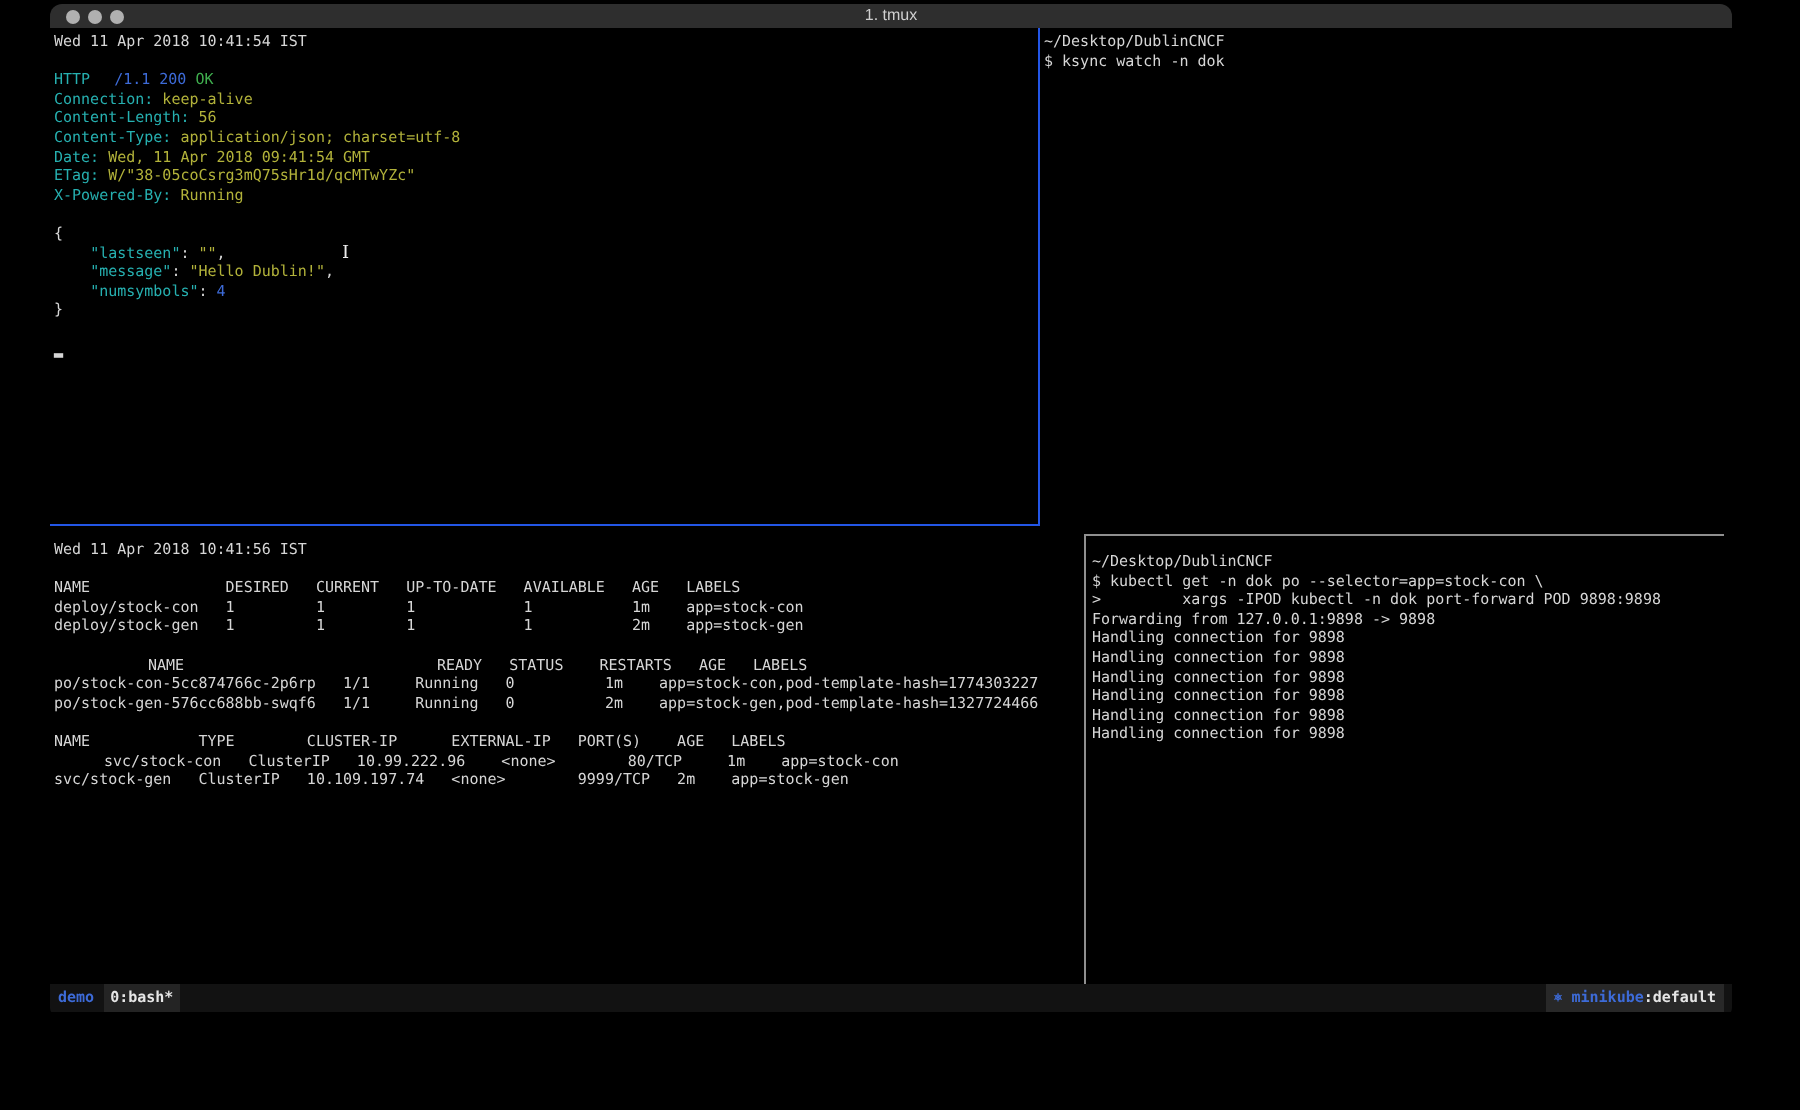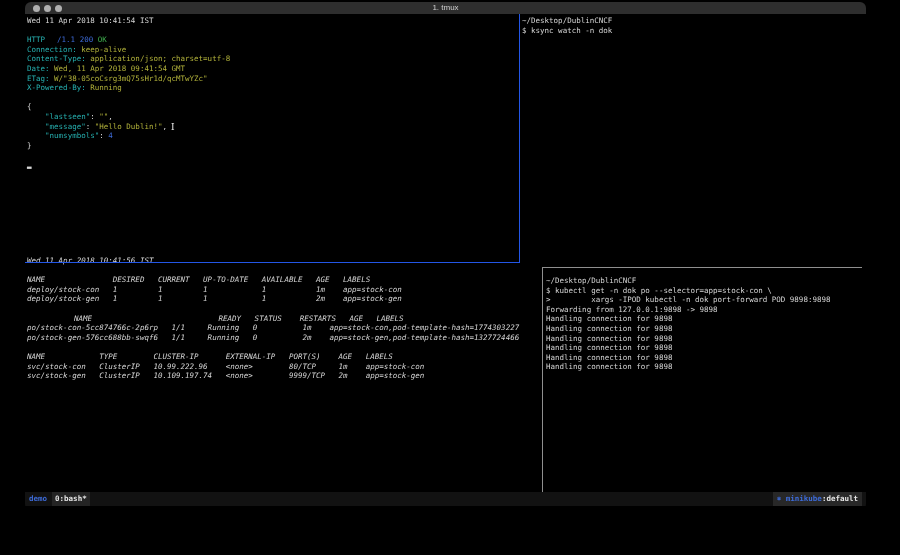--- a/index.html
+++ b/index.html
@@ -15,21 +15,21 @@
   .light { width:7px; height:7px; border-radius:50%; background:var(--trafficlight); display:inline-block; }
   .wintitle { width:100%; text-align:center; font-family:"Liberation Sans", sans-serif;
               font-size:8px; color:#cfcfcf; line-height:12px; }
 
   .pane { position:absolute; overflow:hidden; color:var(--fg);
           font:7.5px/9.6px "DejaVu Sans Mono", monospace; }
   .tline { white-space:pre; height:9.6px; }
 
   .pane-tl { left:0;   top:12px;  width:494px; height:248px; padding:2px 0 0 2px; }
   .pane-tr { left:496px; top:12px; width:345px; height:253px; padding:2px 0 0 1px; }
-  .pane-bl { left:0;   top:247px; width:517px; height:229px; padding:7px 0 0 2px;font-style:italic; }
+  .pane-bl { left:0;   top:261px; width:517px; height:229px; padding:7px 0 0 2px; }
   .pane-br { left:518px; top:266px; width:323px; height:224px; padding:8px 0 0 3px; }
 
   .div-v-blue { position:absolute; left:494px; top:12px;  width:1px; height:249px; background:var(--border_blue); }
   .div-h-blue { position:absolute; left:0;     top:260px; width:495px; height:1px; background:var(--border_blue); }
   .div-h-gray { position:absolute; left:517px; top:265px; width:320px; height:1px; background:var(--border_gray); }
   .div-v-gray { position:absolute; left:517px; top:265px; width:1px; height:225px; background:var(--border_gray); }
 
   .statusbar { position:absolute; left:0; top:490px; width:100%; height:14px;
                background:#121212; display:flex; align-items:center;
                font:bold 7.5px/14px "DejaVu Sans Mono", monospace; }
@@ -55,20 +55,21 @@
       <span class="light"></span>
     </div>
     <div class="wintitle">1. tmux</div>
   </div>
 
   <div class="pane pane-tl">
       <div class="tline"><span style="color: var(--fg);">Wed 11 Apr 2018 10:41:54 IST</span></div>
       <div class="tline">&nbsp;</div>
       <div class="tline"><span style="color: var(--cyan);">HTTP</span><span style="color: var(--blue); padding-left: 12px;">/1.1 200 </span><span style="color: var(--green);">OK</span></div>
       <div class="tline"><span style="color: var(--cyan);">Connection:</span><span style="color: var(--yellow);"> keep-alive</span></div>
+      <div class="tline"><span style="color: var(--cyan);">Content-Length:</span><span style="color: var(--yellow);"> 56</span></div>
       <div class="tline"><span style="color: var(--cyan);">Content-Type:</span><span style="color: var(--yellow); text-align: right;"> application/json; charset=utf-8</span></div>
       <div class="tline"><span style="color: var(--cyan);">Date:</span><span style="color: var(--yellow);"> Wed, 11 Apr 2018 09:41:54 GMT</span></div>
       <div class="tline"><span style="color: var(--cyan);">ETag:</span><span style="color: var(--yellow);"> W/"38-05coCsrg3mQ75sHr1d/qcMTwYZc"</span></div>
       <div class="tline"><span style="color: var(--cyan);">X-Powered-By:</span><span style="color: var(--yellow);"> Running</span></div>
       <div class="tline">&nbsp;</div>
       <div class="tline"><span style="color: var(--fg);">{</span></div>
       <div class="tline"><span style="color: var(--fg);">    </span><span style="color: var(--cyan);">"lastseen"</span><span style="color: var(--fg);">: </span><span style="color: var(--yellow);">""</span><span style="color: var(--fg);">,</span></div>
       <div class="tline"><span style="color: var(--fg);">    </span><span style="color: var(--cyan);">"message"</span><span style="color: var(--fg);">: </span><span style="color: var(--yellow);">"Hello Dublin!"</span><span style="color: var(--fg);">,</span></div>
       <div class="tline"><span style="color: var(--fg);">    </span><span style="color: var(--cyan);">"numsymbols"</span><span style="color: var(--fg);">: </span><span style="color: var(--blue);">4</span></div>
       <div class="tline"><span style="color: var(--fg);">}</span></div>
@@ -84,21 +85,21 @@
       <div class="tline">&nbsp;</div>
       <div class="tline"><span style="color: var(--fg);">NAME               DESIRED   CURRENT   UP-TO-DATE   AVAILABLE   AGE   LABELS</span></div>
       <div class="tline"><span style="color: var(--fg);">deploy/stock-con   1         1         1            1           1m    app=stock-con</span></div>
       <div class="tline"><span style="color: var(--fg);">deploy/stock-gen   1         1         1            1           2m    app=stock-gen</span></div>
       <div class="tline">&nbsp;</div>
       <div class="tline"><span style="color: var(--fg); padding-left: 47px;">NAME                            READY   STATUS    RESTARTS   AGE   LABELS</span></div>
       <div class="tline"><span style="color: var(--fg);">po/stock-con-5cc874766c-2p6rp   1/1     Running   0          1m    app=stock-con,pod-template-hash=1774303227</span></div>
       <div class="tline"><span style="color: var(--fg);">po/stock-gen-576cc688bb-swqf6   1/1     Running   0          2m    app=stock-gen,pod-template-hash=1327724466</span></div>
       <div class="tline">&nbsp;</div>
       <div class="tline"><span style="color: var(--fg);">NAME            TYPE        CLUSTER-IP      EXTERNAL-IP   PORT(S)    AGE   LABELS</span></div>
-      <div class="tline"><span style="color: var(--fg);">svc/stock-con   ClusterIP   10.99.222.96    &lt;none&gt;        80/TCP     1m    app=stock-con</span></div>
+      <div class="tline"><span style="color: var(--fg); margin-left: 25px;">svc/stock-con   ClusterIP   10.99.222.96    &lt;none&gt;        80/TCP     1m    app=stock-con</span></div>
       <div class="tline"><span style="color: var(--fg);">svc/stock-gen   ClusterIP   10.109.197.74   &lt;none&gt;        9999/TCP   2m    app=stock-gen</span></div>
     </div>
   <div class="pane pane-br">
       <div class="tline"><span style="color: var(--fg);">~/Desktop/DublinCNCF</span></div>
       <div class="tline"><span style="color: var(--fg);">$ kubectl get -n dok po --selector=app=stock-con \</span></div>
       <div class="tline"><span style="color: var(--fg);">&gt;         xargs -IPOD kubectl -n dok port-forward POD 9898:9898</span></div>
       <div class="tline"><span style="color: var(--fg);">Forwarding from 127.0.0.1:9898 -&gt; 9898</span></div>
       <div class="tline"><span style="color: var(--fg);">Handling connection for 9898</span></div>
       <div class="tline"><span style="color: var(--fg);">Handling connection for 9898</span></div>
       <div class="tline"><span style="color: var(--fg);">Handling connection for 9898</span></div>

